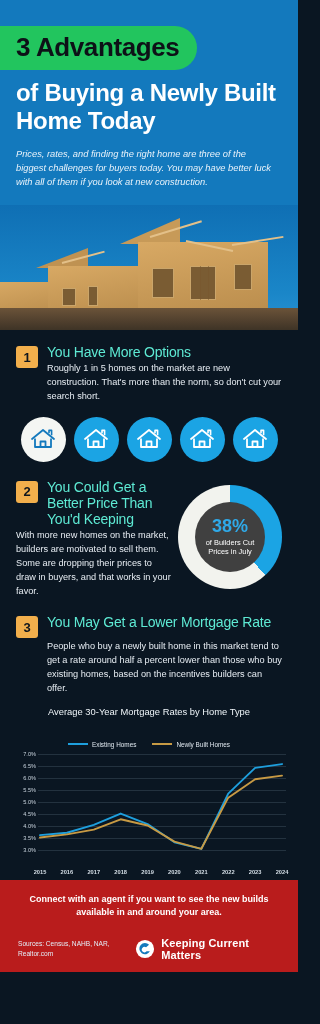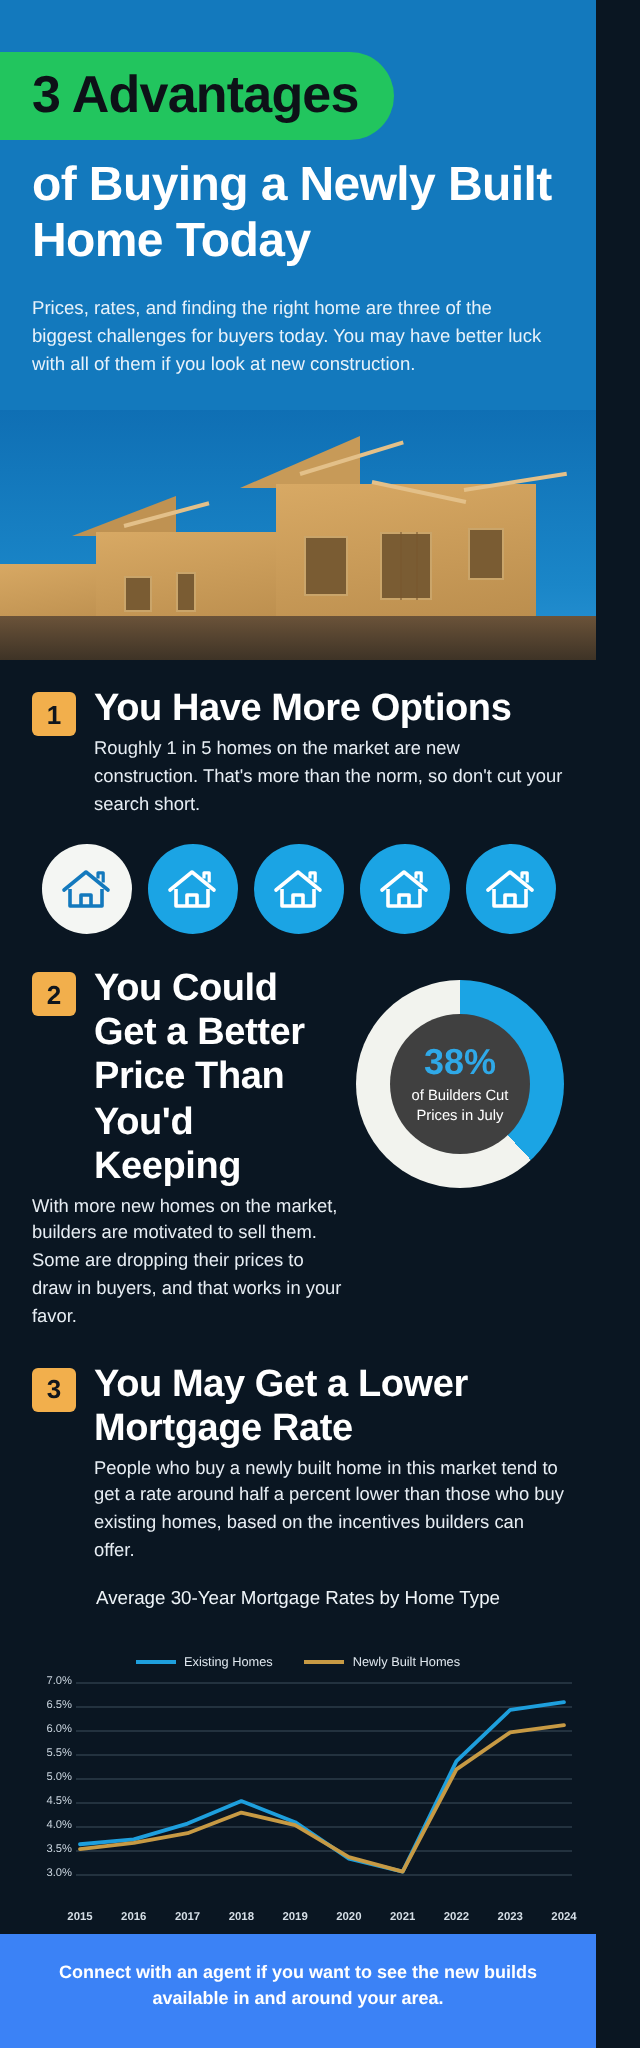--- a/index.html
+++ b/index.html
@@ -25,20 +25,21 @@
   .title-banner span {
     font-size: 26px; font-weight: bold; color: #0d1117; letter-spacing: -0.4px;
   }
   .title-rest {
     color: #ffffff; font-size: 24px; font-weight: 600;
     line-height: 1.18; padding: 9px 12px 0 16px; letter-spacing: -0.3px;
   }
   .subhead {
     color: #e8f2fa; font-size: 9.3px; line-height: 1.52;
     padding: 11px 22px 2px 16px;
+    font-style: italic;
   }
 
   
   .photo { position: relative; height: 125px; overflow: hidden; background: #1379bd; }
   .sky { position: absolute; inset: 0; background: linear-gradient(#0f6fb4, #1a86c8 70%, #2a93d4); }
   .ground {
     position: absolute; left: 0; right: 0; bottom: 0; height: 22px;
     background: linear-gradient(#6b5339, #3e3326);
   }
   .house-a, .house-b, .house-c {
@@ -66,21 +67,21 @@
   
   .body { background: #0a1622; padding-bottom: 4px; }
   .sec { position: relative; padding: 0 16px; }
   .sec-head { display: flex; align-items: flex-start; gap: 9px; }
   .num {
     flex: 0 0 auto; width: 22px; height: 22px; background: #f2af4c;
     border-radius: 3px; color: #10161d; font-size: 13px; font-weight: bold;
     display: flex; align-items: center; justify-content: center; margin-top: 2px;
   }
   .sec-title {
-    color: #ffffff; font-size: 19px; font-weight: bold;
+    color: #5eead4; font-size: 14px; font-weight: normal;
     line-height: 1.16; letter-spacing: -0.2px;
   }
   .sec-body {
     color: #e7edf3; font-size: 9.2px; line-height: 1.5; margin-top: 2px;
   }
   .pad-left { padding-left: 31px; }
 
   
   .icon-row { display: flex; gap: 8px; justify-content: center; margin-top: 13px; }
   .hicon {
@@ -130,21 +131,21 @@
     position: absolute; left: 28px; right: 2px; height: 1px; background: #23323f;
   }
   .svg-plot { position: absolute; left: 28px; top: 0; }
   .xlab {
     position: absolute; color: #d5dee6; font-size: 5.7px; font-weight: bold;
     transform: translateX(-50%); bottom: -11px;
   }
   .x-axis-row { position: relative; height: 14px; }
 
   
-  .footer { background: #3b82f6; padding: 13px 18px 11px 18px; margin-top: 12px; }
+  .footer { background: #b91c1c; padding: 13px 18px 11px 18px; margin-top: 12px; }
   .cta { color: #ffffff; font-size: 9px; font-weight: bold; text-align: center; line-height: 1.5; }
   .foot-row {
     display: flex; align-items: center; justify-content: space-between; margin-top: 17px;
   }
   .sources { color: #e3eef8; font-size: 6.6px; line-height: 1.45; }
   .brand { display: flex; align-items: center; gap: 6px; }
   .brand-name {
     color: #ffffff; font-size: 11px; font-weight: bold; letter-spacing: 0.1px;
   }
 </style>

